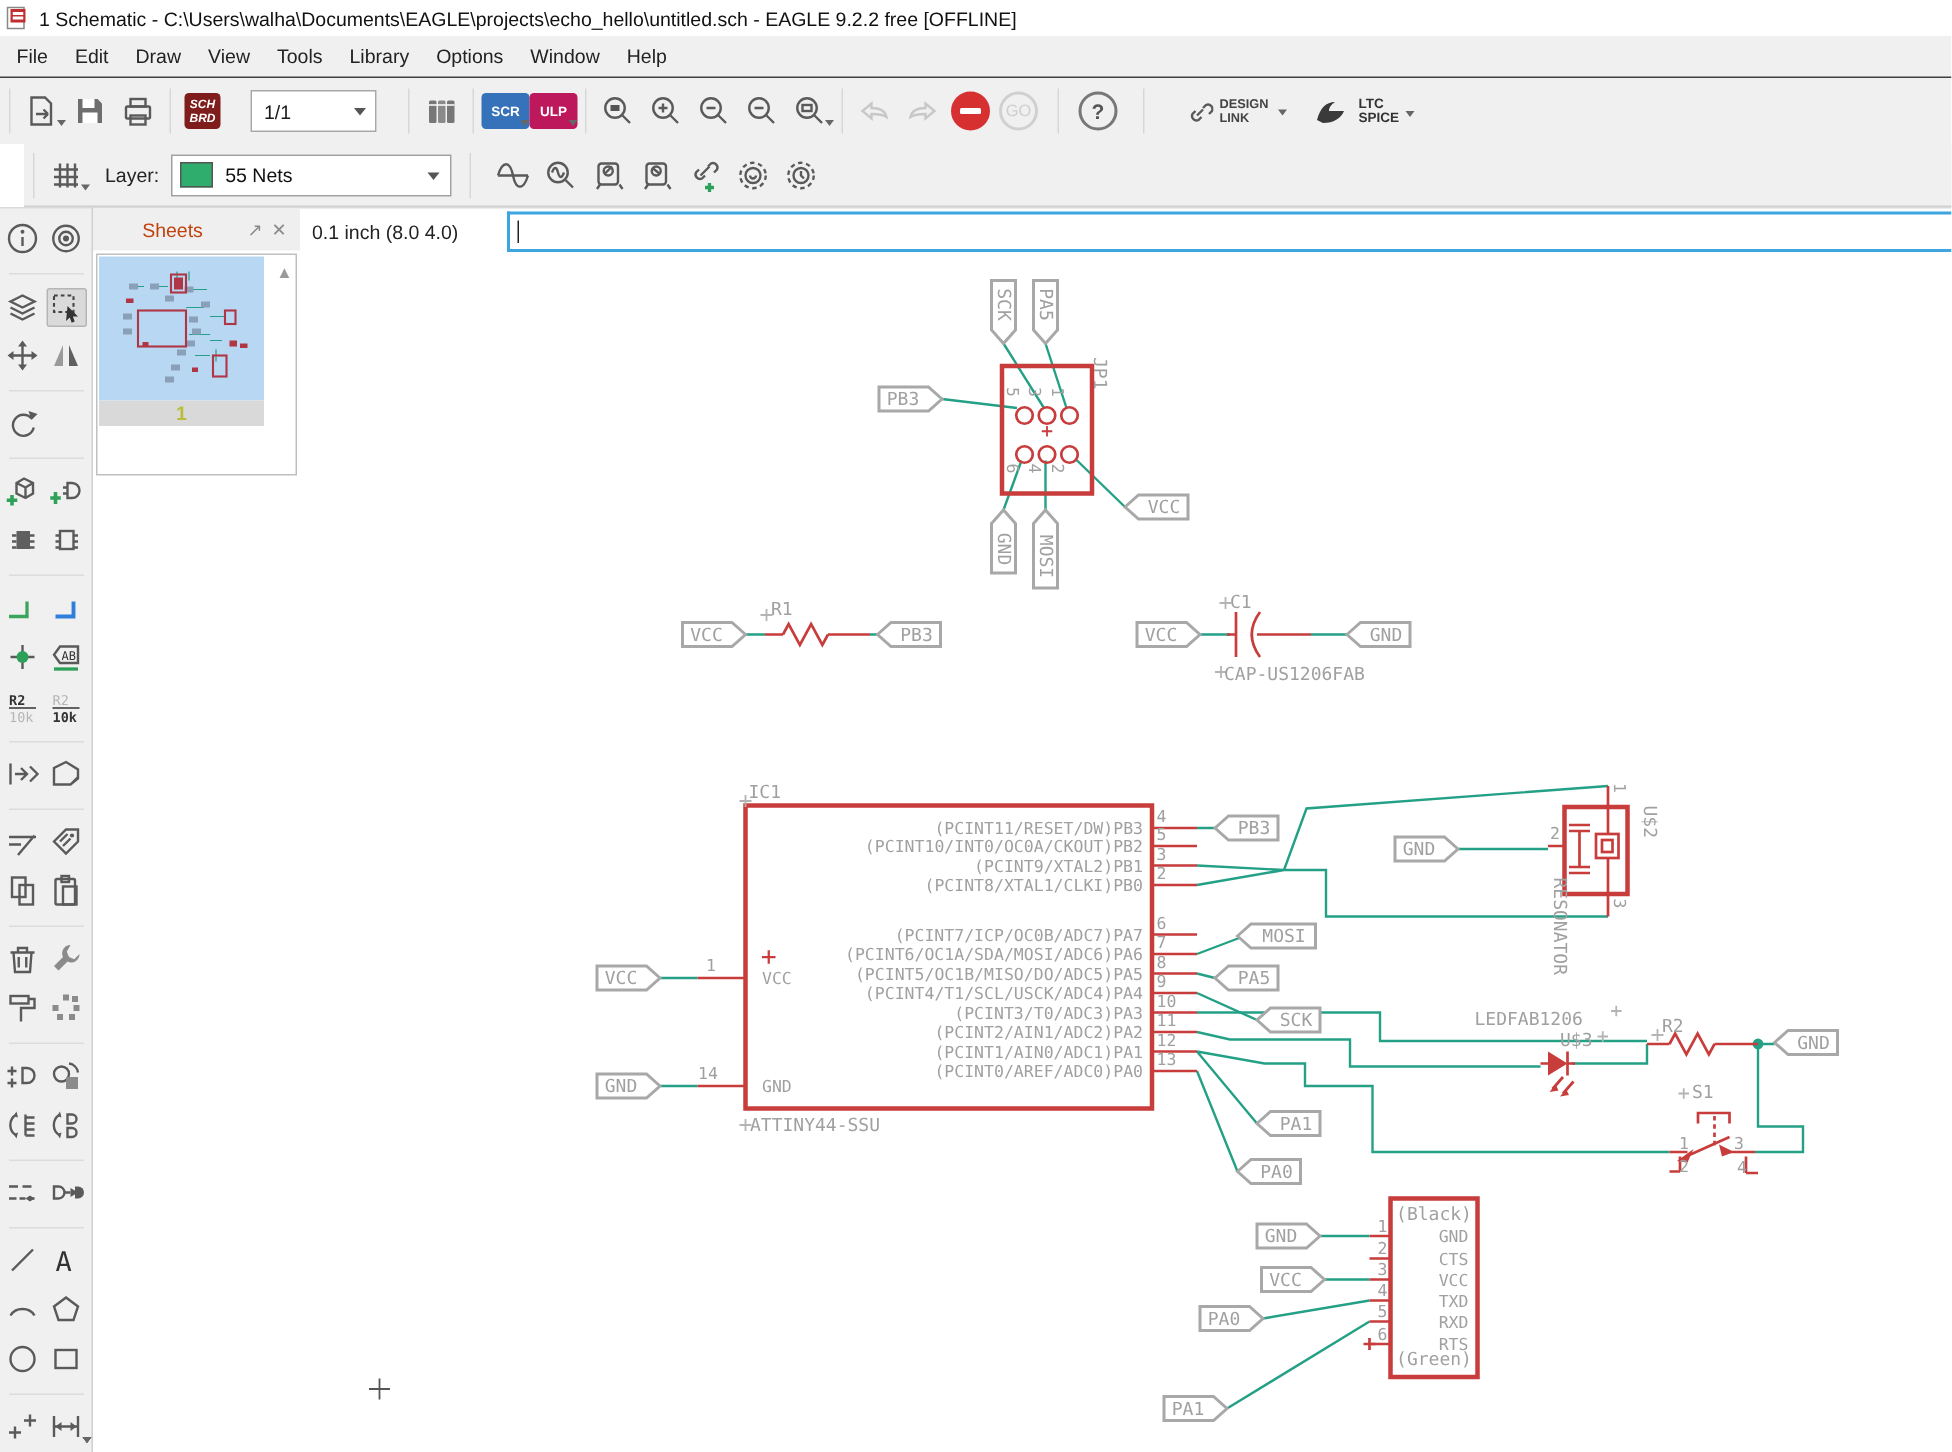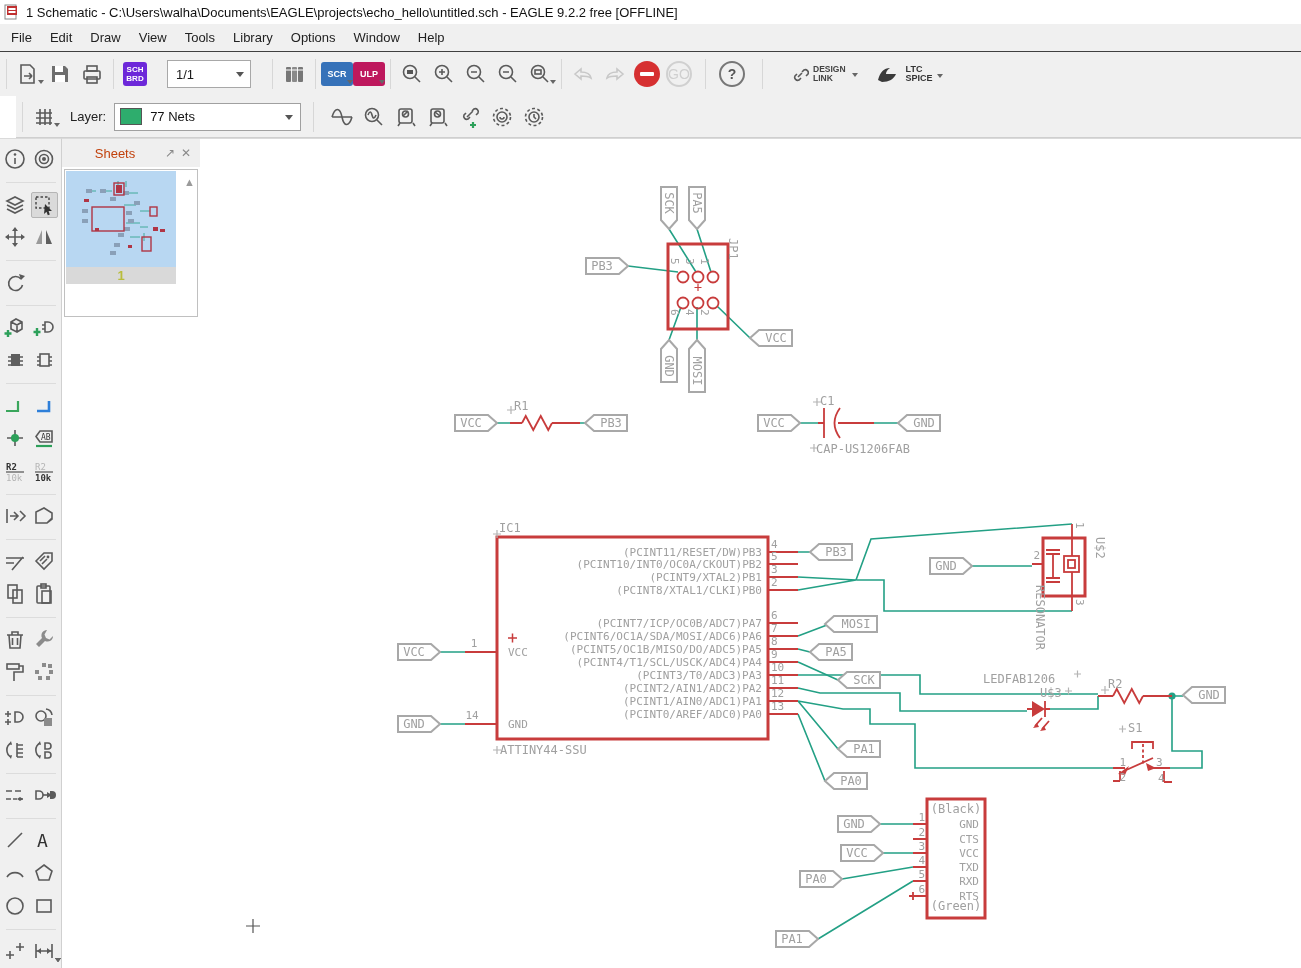--- a/index.html
+++ b/index.html
@@ -11,26 +11,26 @@
   .menubar span{font-size:13px;color:#222;padding:4px 9px;}
   .tb{position:absolute;left:0;width:100%;background:#f0f0f0;display:flex;align-items:center;box-sizing:border-box;}
   .tb1{top:52px;height:44px;}
   .tb2{top:96px;height:42px;border-bottom:1px solid #cfcfcf;margin-left:16px;}
   .sep{width:1px;height:30px;background:#d7d7d7;margin:0 5px;flex:0 0 auto;}
   .tbtn{width:32px;height:32px;display:flex;align-items:center;justify-content:center;position:relative;flex:0 0 auto;border-radius:3px;}
   .dd:after{content:"";position:absolute;right:0px;bottom:3px;border:3px solid transparent;border-top:4px solid #666;}
   .badge{width:40px;height:24px;border-radius:3px;color:#fff;font-size:9px;font-weight:bold;display:flex;align-items:center;justify-content:center;}
   .badge.scr{background:#3672b9;}
   .badge.ulp{background:#be185d;}
-  .schbrd{width:24px;height:24px;border-radius:3px;background:#6d28d9;color:#fff;font-size:8px;font-weight:bold;line-height:9px;display:flex;flex-direction:column;align-items:center;justify-content:center;}
+  .schbrd{width:24px;height:24px;border-radius:3px;background:#7f1d1d;color:#fff;font-size:8px;font-weight:bold;line-height:9px;display:flex;flex-direction:column;align-items:center;justify-content:center;font-style:italic;}
   .pagesel{width:74px;height:26px;background:#fff;border:1px solid #a8a8a8;display:flex;align-items:center;font-size:13px;padding-left:8px;position:relative;margin:0 16px;}
   .pagesel .car{position:absolute;right:6px;top:11px;border:4px solid transparent;border-top:5px solid #555;}
   .stopbtn{width:26px;height:26px;border-radius:50%;background:#d63031;display:flex;align-items:center;justify-content:center;}
   .stopbtn i{display:block;width:14px;height:4px;background:#fff;border-radius:1px;}
-  .gobtn{width:26px;height:26px;border-radius:50%;border:2px solid #d0d0d0;color:#cfcfcf;font-size:14px;font-weight:normal;display:flex;align-items:center;justify-content:center;box-sizing:border-box;}
+  .gobtn{width:26px;height:26px;border-radius:50%;border:2px solid #d0d0d0;color:#cfcfcf;font-size:11px;font-weight:normal;display:flex;align-items:center;justify-content:center;box-sizing:border-box;}
   .helpbtn{width:26px;height:26px;border-radius:50%;border:2px solid #777;color:#555;font-size:14px;font-weight:bold;display:flex;align-items:center;justify-content:center;box-sizing:border-box;}
   .dlink{display:flex;align-items:center;gap:4px;font-size:8.5px;font-weight:bold;color:#444;line-height:9px;position:relative;padding-right:12px;}
   .ltc{display:flex;align-items:center;gap:2px;font-size:9px;font-weight:bold;color:#333;line-height:9px;position:relative;padding-right:10px;}
   .layerlbl{font-size:13px;color:#222;margin:0 8px 0 10px;}
   .layersel{width:180px;height:26px;background:#fff;border:1px solid #a0a0a0;display:flex;align-items:center;gap:8px;padding-left:5px;position:relative;}
   .layersel .sw{width:20px;height:15px;background:#2ead6d;border:1px solid #555;}
   .layersel .lv{font-size:13px;color:#111;}
   .layersel .car{position:absolute;right:7px;top:11px;border:4px solid transparent;border-top:5px solid #555;}
   .toolcol{position:absolute;left:0;top:138px;width:62px;height:830px;background:#f0f0f0;border-right:1px solid #d0d0d0;border-top:1px solid #dadada;box-sizing:border-box;}
   .toolgrid{display:grid;grid-template-columns:29px 29px;justify-content:center;row-gap:7px;padding-top:8px;}
@@ -215,21 +215,21 @@
 <div class="tb tb2">
   <div class="sep" style="margin-left:6px"></div>
   <div class="tbtn dd">
       <svg width="24" height="24">
         <path class="ticon" d="M4 8h16M4 13h16M4 18h16M8 4v16M13 4v16M18 4v16"></path>
       </svg>
     </div>
   <span class="layerlbl">Layer:</span>
   <div class="layersel">
     <span class="sw"></span>
-    <span class="lv">77 Nets</span>
+    <span class="lv">55 Nets</span>
     <span class="car"></span>
   </div>
   <div class="sep" style="margin:0 12px;"></div>
   <div class="tbtn">
       <svg width="26" height="24">
         <path class="ticon" d="M3 12c3-10 8-10 10 0s7 10 10 0M3 12h20" stroke-width="1.3"></path>
       </svg>
     </div>
   <div class="tbtn">
       <svg width="24" height="24">
@@ -584,20 +584,27 @@
             <rect x="94" y="58" width="5" height="3"></rect>
         </g>
       </svg>
     </div>
     <div class="thumbnum">1</div>
     <div class="scrollup">▲</div>
   </div>
 </div>
 
 <div class="canvas">
+  <div class="canvasbar">
+    <span class="coords">0.1 inch (8.0 4.0)</span>
+    <div class="cmdinput">
+        <span class="bar"></span>
+        <span></span>
+      </div>
+  </div>
 
   <svg class="schsvg" width="1101" height="800" viewBox="200 168 1101 800">
     <defs>
       <path id="flagL" d="M0 0 L9 -8 H42 V8 H9 Z"></path>
       <path id="flagR" d="M0 0 L-9 -8 H-42 V8 H-9 Z"></path>
       <path id="flag4L" d="M0 0 L9 -8 H52 V8 H9 Z"></path>
     </defs>
 
     <g>
       <path class="net" d="M628 265 L678 271 M669 228 L696 271 M697 228 L711 271 M669 339 L681 306 M697 339 V306 M750 337 L717 305"></path>

